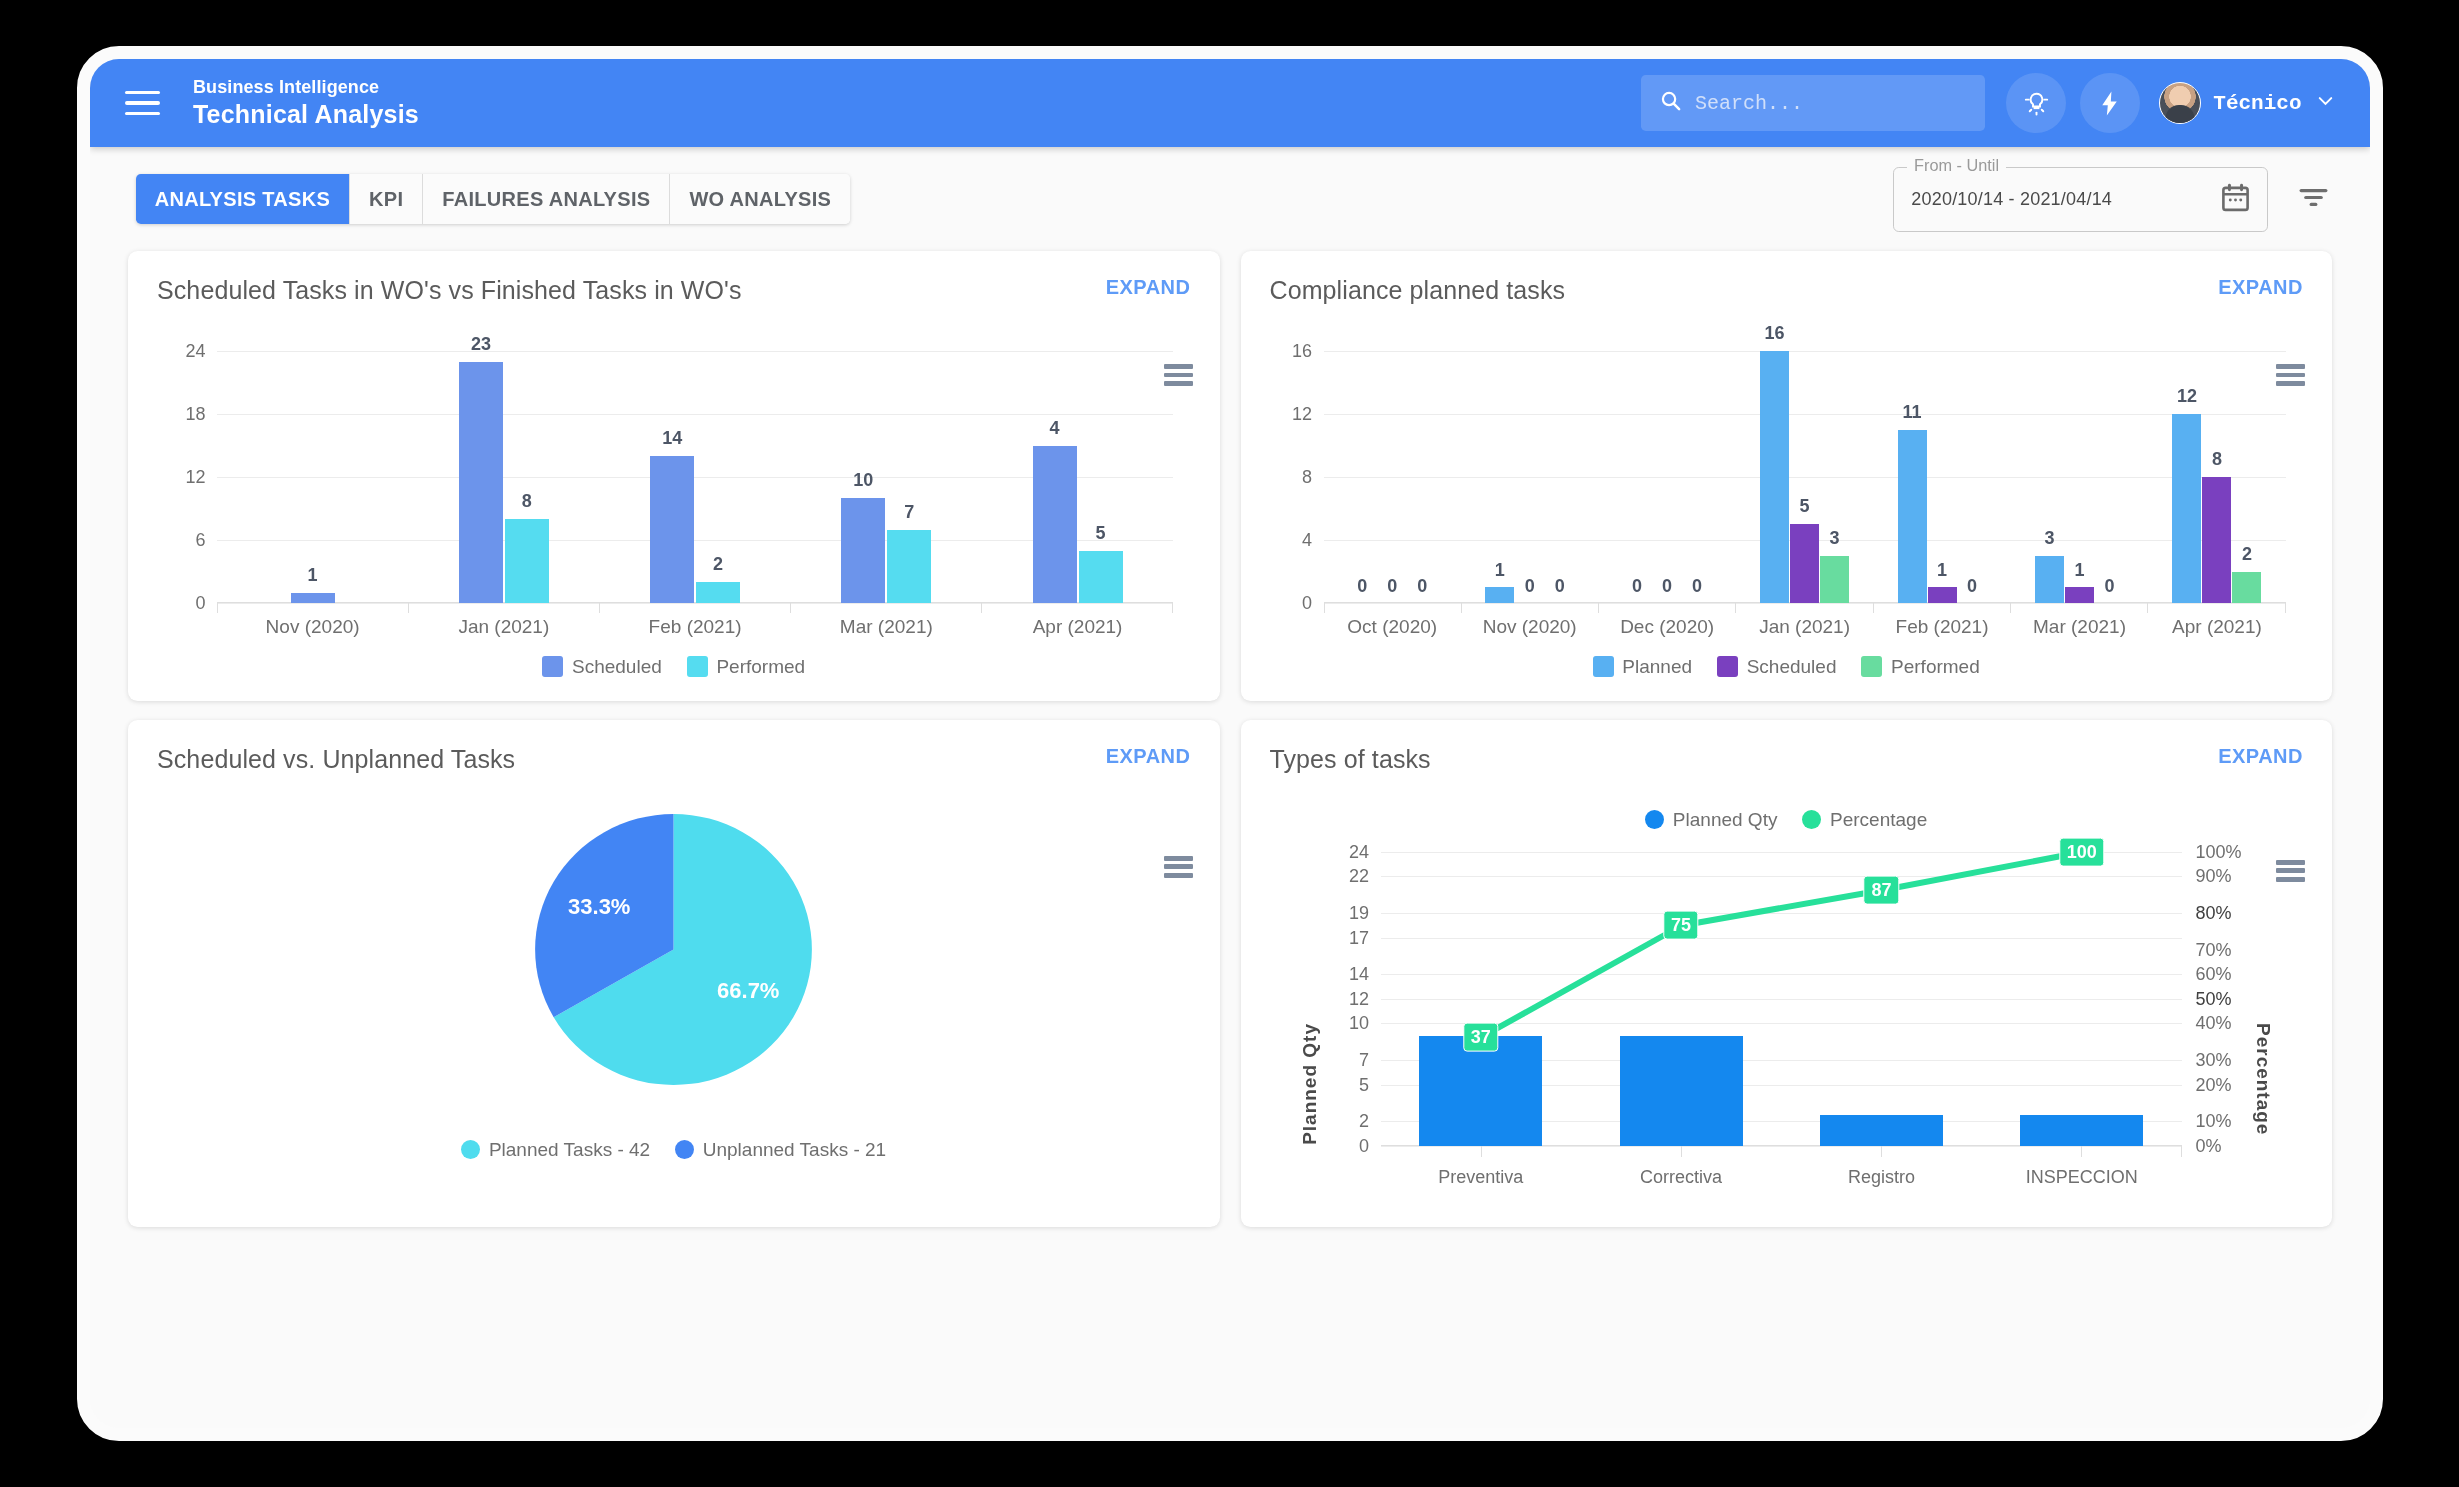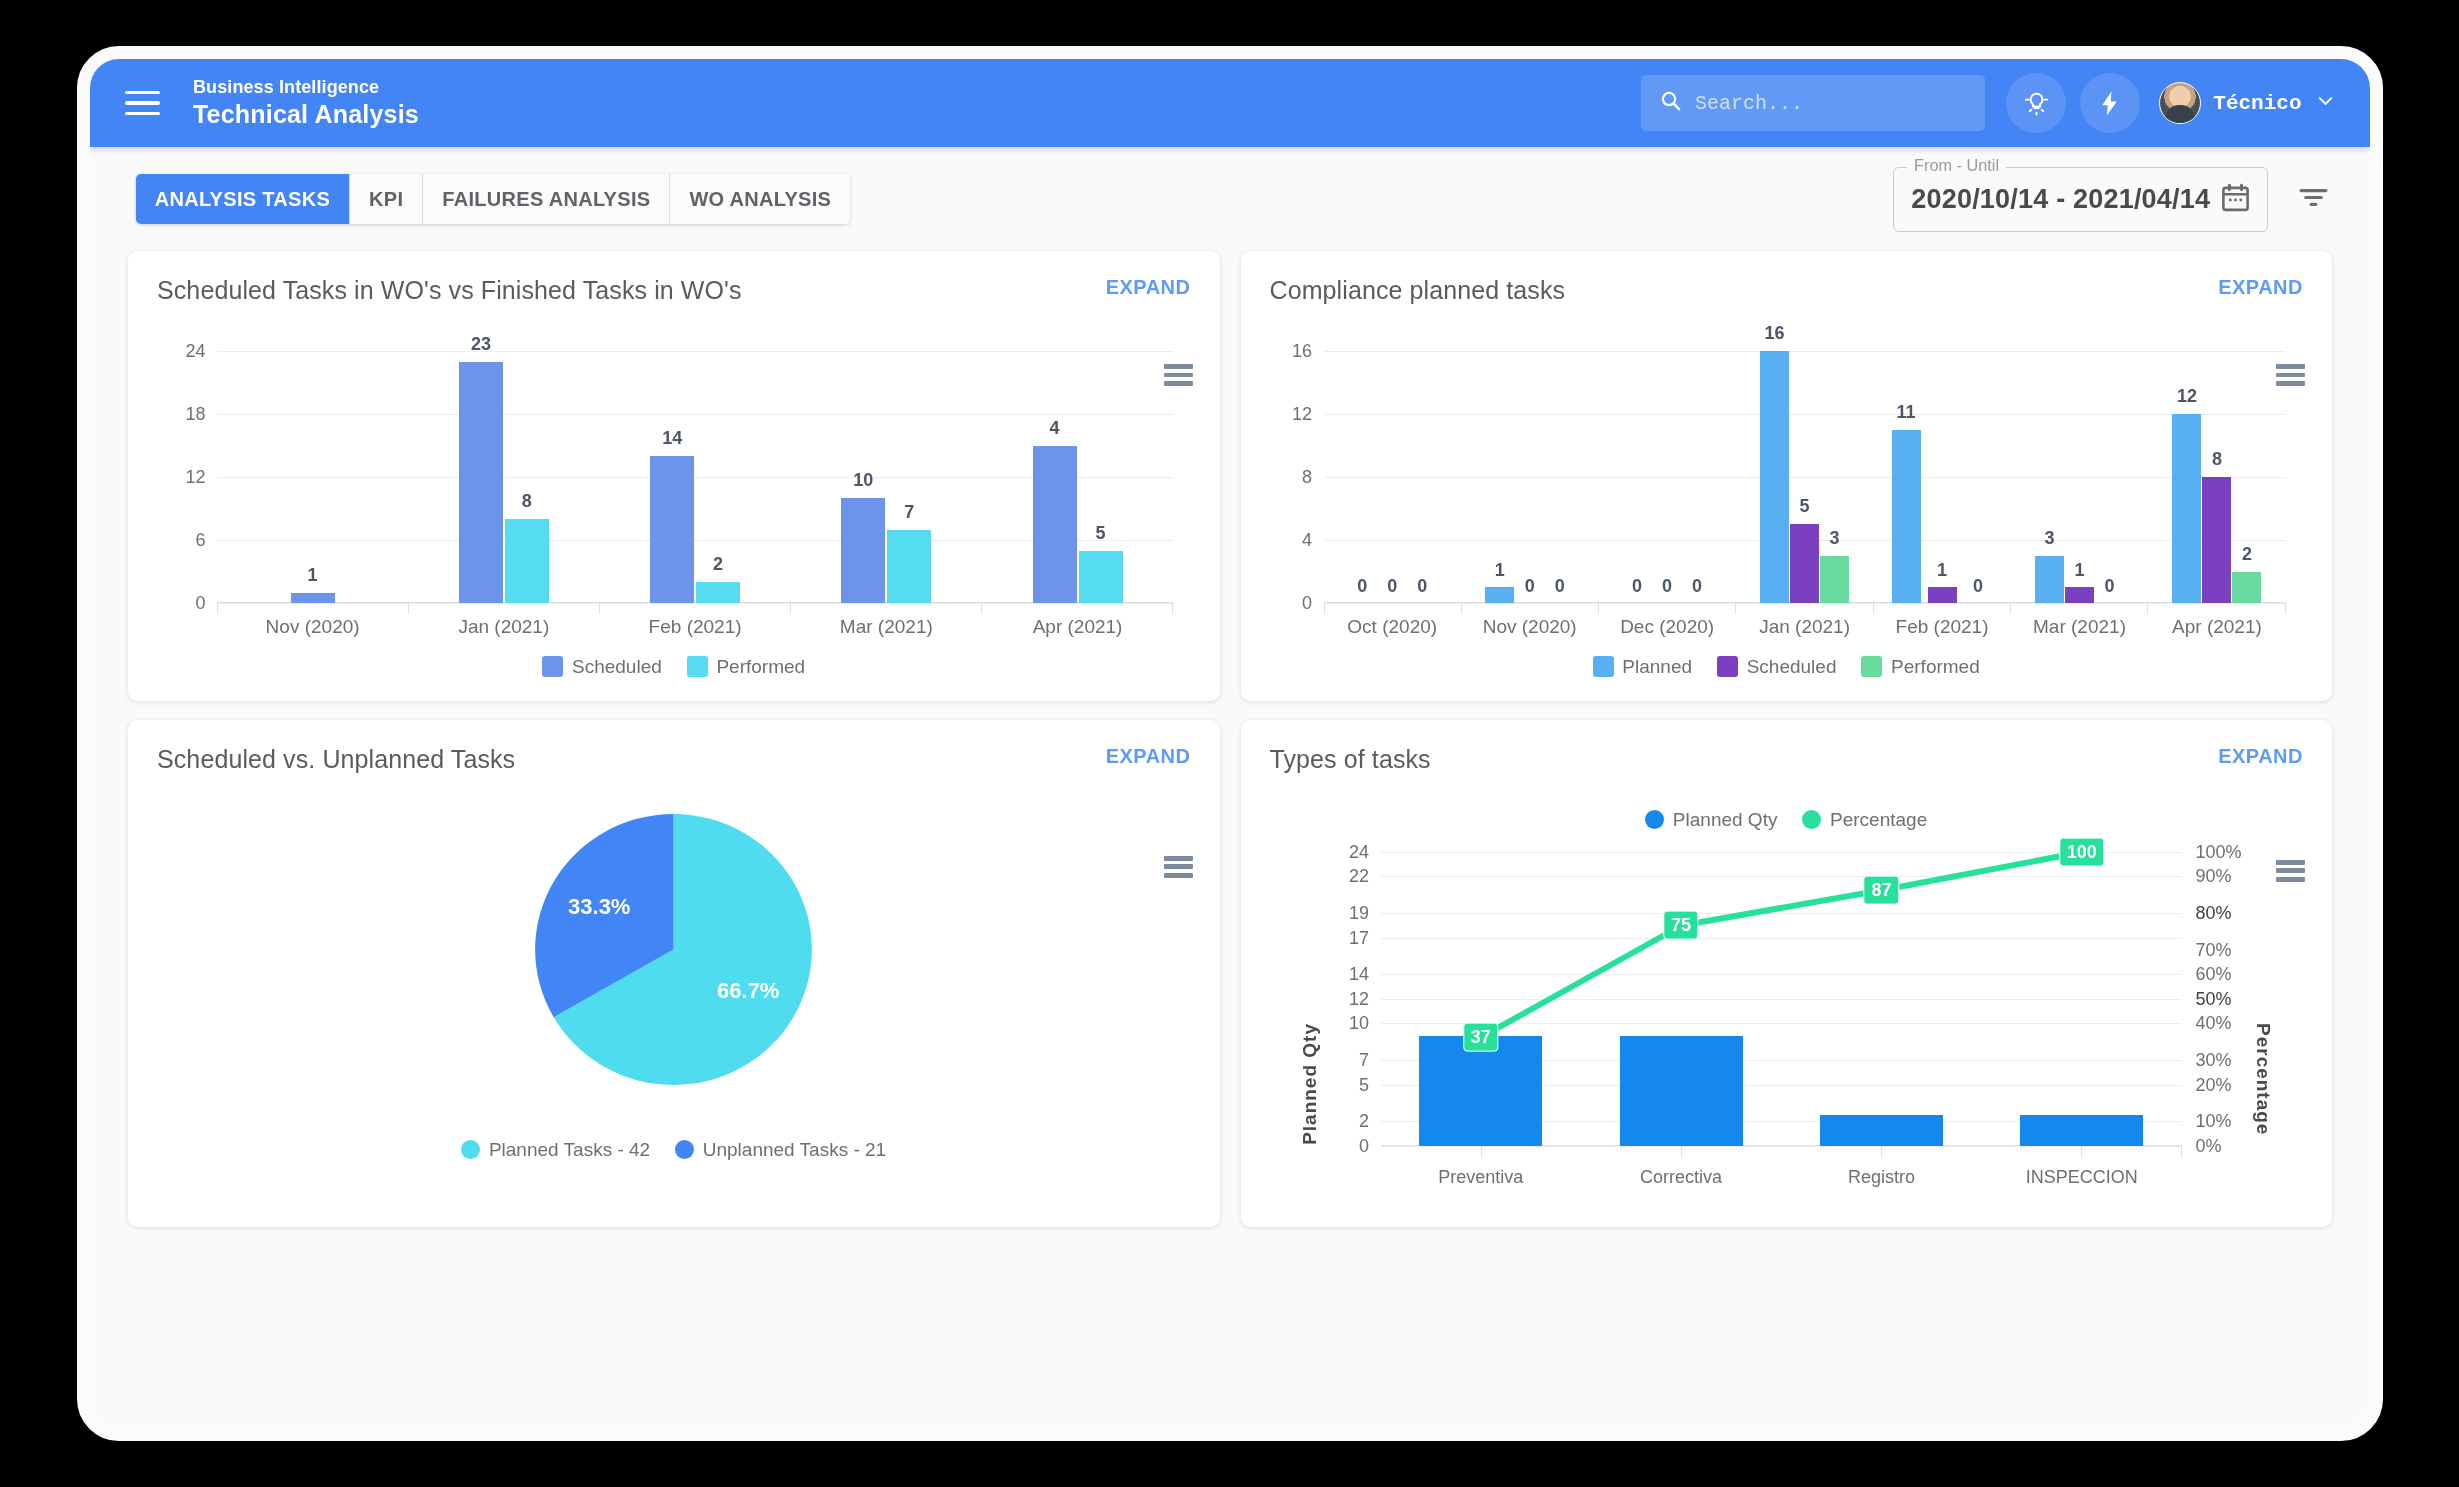--- a/index.html
+++ b/index.html
@@ -78,21 +78,21 @@
   #daterange {
     position:relative; width:375px; height:65px;
     border:1.5px solid #c9c9c9; border-radius:5.8px;
     display:flex; align-items:center; padding:0 15.4px 0 17.3px;
     background:transparent; cursor:pointer;
   }
   #daterange .legend{
     position:absolute; top:-11.5px; left:13.4px; padding:0 6.7px;
     background:#fafafa; color:#9a9a9a; font-size:16.3px;
   }
-  #daterange .val{ font-size:27px; color:#4a4a4a; letter-spacing:0.2px;font-weight:bold; }
+  #daterange .val{ font-size:18px; color:#4a4a4a; letter-spacing:0.2px; }
   #daterange .cal{ margin-left:auto; }
   
   #grid { padding: 0 38px 38px 38px; display:grid; grid-template-columns: 1fr 1fr; gap: 19px 21px; }
   .card {
     background:#fff; border-radius:9.6px;
     box-shadow: 0 1px 4.8px rgba(0,0,0,.13);
     padding: 25px 29px 17.3px 29px;
     position:relative;
   }
   .card-head { display:flex; align-items:flex-start; }
@@ -414,21 +414,21 @@
                   </div>
                   <div class="bar" style="width: 29px; height: 79px; background: rgb(122, 64, 191);">
                     <div class="vlab">5</div>
                   </div>
                   <div class="bar" style="width: 29px; height: 47px; background: rgb(104, 220, 159);">
                     <div class="vlab">3</div>
                   </div>
                 </div>
               </div>
               <div class="bgroup">
-                <div style="display: flex; align-items: flex-end; gap: 7px;">
+                <div style="display: flex; align-items: flex-end; gap: 1px;">
                   <div class="bar" style="width: 29px; height: 173px; background: rgb(88, 176, 242);">
                     <div class="vlab">11</div>
                   </div>
                   <div class="bar" style="width: 29px; height: 15.7px; background: rgb(122, 64, 191);">
                     <div class="vlab">1</div>
                   </div>
                   <div class="bar" style="width: 29px; height: 0px; background: rgb(104, 220, 159);">
                     <div class="vlab" style="margin-bottom: 5.8px;">0</div>
                   </div>
                 </div>

